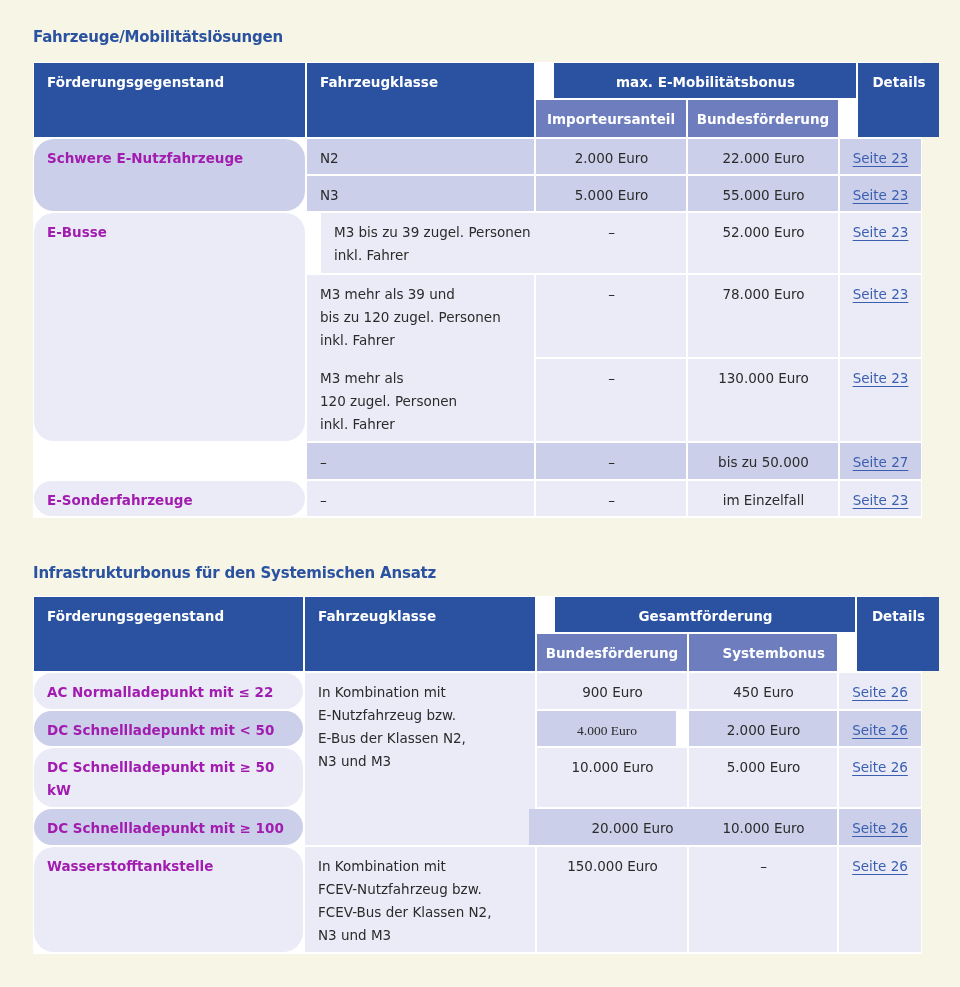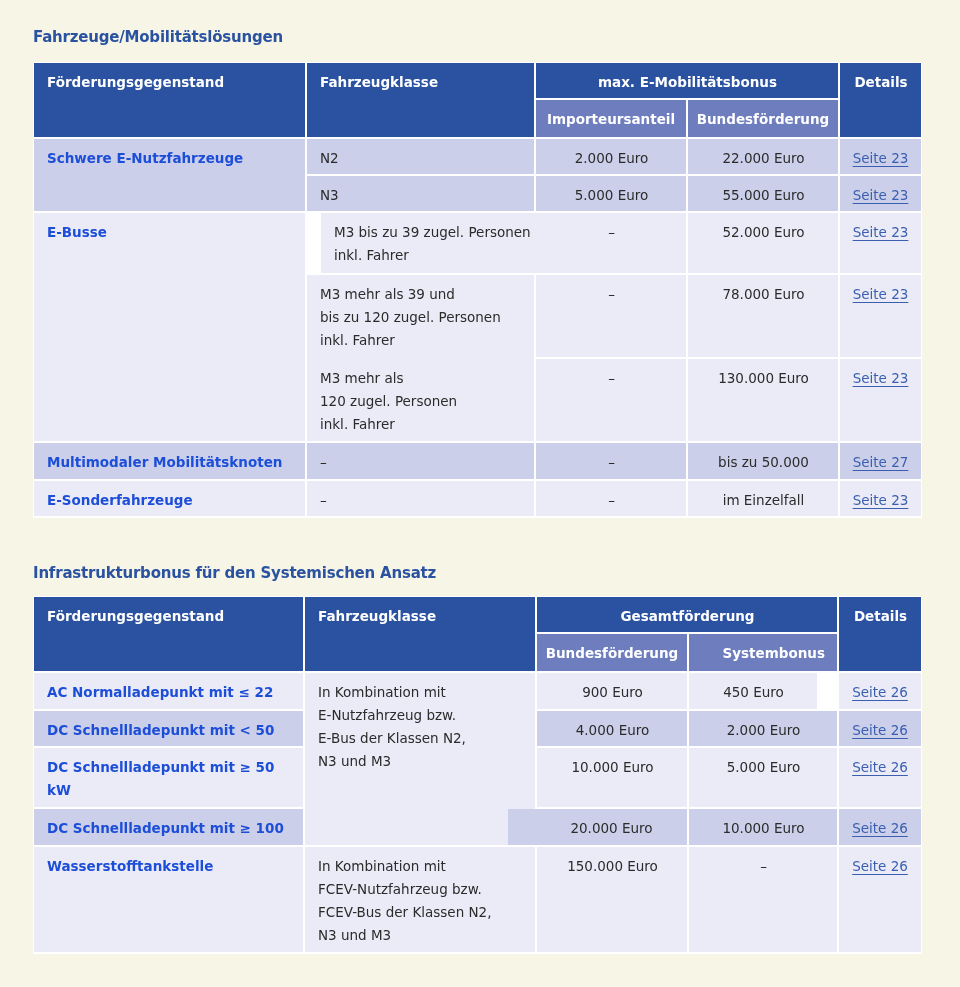--- a/index.html
+++ b/index.html
@@ -11,24 +11,24 @@
     position:absolute; left:33px; font-weight:bold; font-size:15px; color:#2a52a0;
     letter-spacing:-0.2px;
   }
   .tbl { position:absolute; left:33px; width:889px; background:#ffffff; }
   .cell {
     position:absolute; box-sizing:border-box; font-size:13.5px; line-height:23px;
     padding:8px 12px 0 13px; overflow:hidden;
   }
   .hd { background:#2a52a0; color:#fff; font-weight:bold; font-size:13.5px; }
   .hd2 { background:#6d7dbd; color:#fff; font-weight:bold; font-size:13.5px; text-align:center; padding:8px 4px 0 4px; }
-  .ctr { text-align:center; }
+  .ctr { text-align:center;margin-left:18px; }
   .dark { background:#cbcfe9; }
   .light { background:#eaebf7; }
-  .b { font-weight:bold; color:#1d4ed8; }
+  .b { font-weight:bold; color:#a21caf;border-radius:20px; }
   .r { text-align:center; }
   .lnk { color:#3a5fb0; text-decoration:underline; text-underline-offset:3px; text-align:center; padding-left:4px; padding-right:4px; }
   .ml { white-space:pre-line; }
 </style>
 </head>
 <body>
 
 <div class="section-title" style="top:28px;">Fahrzeuge/Mobilitätslösungen</div>
 
 <div class="tbl" style="top:62px; height:456px;">
@@ -67,21 +67,20 @@
   <div class="cell light r" style="left:655px; top:213px; width:150px; height:82px;">78.000 Euro</div>
   <div class="cell light lnk" style="left:807px; top:213px; width:81px; height:82px;">Seite 23</div>
 
   <div class="cell light ml" style="left:274px; top:297px; width:227px; height:82px;">M3 mehr als
 120 zugel. Personen
 inkl. Fahrer</div>
   <div class="cell light r" style="left:503px; top:297px; width:150px; height:82px;">–</div>
   <div class="cell light r" style="left:655px; top:297px; width:150px; height:82px;">130.000 Euro</div>
   <div class="cell light lnk" style="left:807px; top:297px; width:81px; height:82px;">Seite 23</div>
 
-  <div class="cell dark b" style="left:1px; top:381px; width:271px; height:36px;">Multimodaler Mobilitätsknoten</div>
   <div class="cell dark" style="left:274px; top:381px; width:227px; height:36px;">–</div>
   <div class="cell dark r" style="left:503px; top:381px; width:150px; height:36px;">–</div>
   <div class="cell dark r" style="left:655px; top:381px; width:150px; height:36px;">bis zu 50.000 Euro</div>
   <div class="cell dark lnk" style="left:807px; top:381px; width:81px; height:36px;">Seite 27</div>
 
   <div class="cell light b" style="left:1px; top:419px; width:271px; height:35px;">E-Sonderfahrzeuge</div>
   <div class="cell light" style="left:274px; top:419px; width:227px; height:35px;">–</div>
   <div class="cell light r" style="left:503px; top:419px; width:150px; height:35px;">–</div>
   <div class="cell light r" style="left:655px; top:419px; width:150px; height:35px;">im Einzelfall</div>
   <div class="cell light lnk" style="left:807px; top:419px; width:81px; height:35px;">Seite 23</div>
@@ -98,36 +97,36 @@
   <div class="cell hd2" style="left:656px; top:38px; width:148px; height:37px; text-align:right; padding-right:12px;">Systembonus</div>
   <div class="cell hd ctr" style="left:806px; top:1px; width:82px; height:74px;">Details</div>
 
   <div class="cell light ml" style="left:272px; top:77px; width:230px; height:172px;">In Kombination mit
 E-Nutzfahrzeug bzw.
 E-Bus der Klassen N2,
 N3 und M3</div>
 
   <div class="cell light b" style="left:1px; top:77px; width:269px; height:36px;">AC Normalladepunkt mit ≤ 22 kW</div>
   <div class="cell light r" style="left:504px; top:77px; width:150px; height:36px;">900 Euro</div>
-  <div class="cell light r" style="left:656px; top:77px; width:128px; height:36px;">450 Euro</div>
+  <div class="cell light r" style="left:656px; top:77px; width:148px; height:36px;">450 Euro</div>
   <div class="cell light lnk" style="left:806px; top:77px; width:82px; height:36px;">Seite 26</div>
 
   <div class="cell dark b" style="left:1px; top:115px; width:269px; height:35px;">DC Schnellladepunkt mit &lt; 50 kW</div>
-  <div class="cell dark r" style="left:504px; top:115px; width:150px; height:35px;">4.000 Euro</div>
+  <div class="cell dark r" style="left:504px; top:115px; width:139px; height:35px;font-family:Liberation Serif, serif;">4.000 Euro</div>
   <div class="cell dark r" style="left:656px; top:115px; width:148px; height:35px;">2.000 Euro</div>
   <div class="cell dark lnk" style="left:806px; top:115px; width:82px; height:35px;">Seite 26</div>
 
   <div class="cell light b ml" style="left:1px; top:152px; width:269px; height:59px;">DC Schnellladepunkt mit ≥ 50 kW
 aber weniger als 100 kW</div>
   <div class="cell light r" style="left:504px; top:152px; width:150px; height:59px;">10.000 Euro</div>
   <div class="cell light r" style="left:656px; top:152px; width:148px; height:59px;">5.000 Euro</div>
   <div class="cell light lnk" style="left:806px; top:152px; width:82px; height:59px;">Seite 26</div>
 
   <div class="cell dark b" style="left:1px; top:213px; width:269px; height:36px;">DC Schnellladepunkt mit ≥ 100 kW</div>
-  <div class="cell dark r" style="left:475px; top:213px; width:179px; height:36px;padding-left:40px;">20.000 Euro</div>
+  <div class="cell dark r" style="left:496px; top:213px; width:179px; height:36px;padding-left:40px;">20.000 Euro</div>
   <div class="cell dark r" style="left:656px; top:213px; width:148px; height:36px;">10.000 Euro</div>
   <div class="cell dark lnk" style="left:806px; top:213px; width:82px; height:36px;">Seite 26</div>
 
   <div class="cell light b" style="left:1px; top:251px; width:269px; height:105px;">Wasserstofftankstelle</div>
   <div class="cell light ml" style="left:272px; top:251px; width:230px; height:105px;">In Kombination mit
 FCEV-Nutzfahrzeug bzw.
 FCEV-Bus der Klassen N2,
 N3 und M3</div>
   <div class="cell light r" style="left:504px; top:251px; width:150px; height:105px;">150.000 Euro</div>
   <div class="cell light r" style="left:656px; top:251px; width:148px; height:105px;">–</div>

